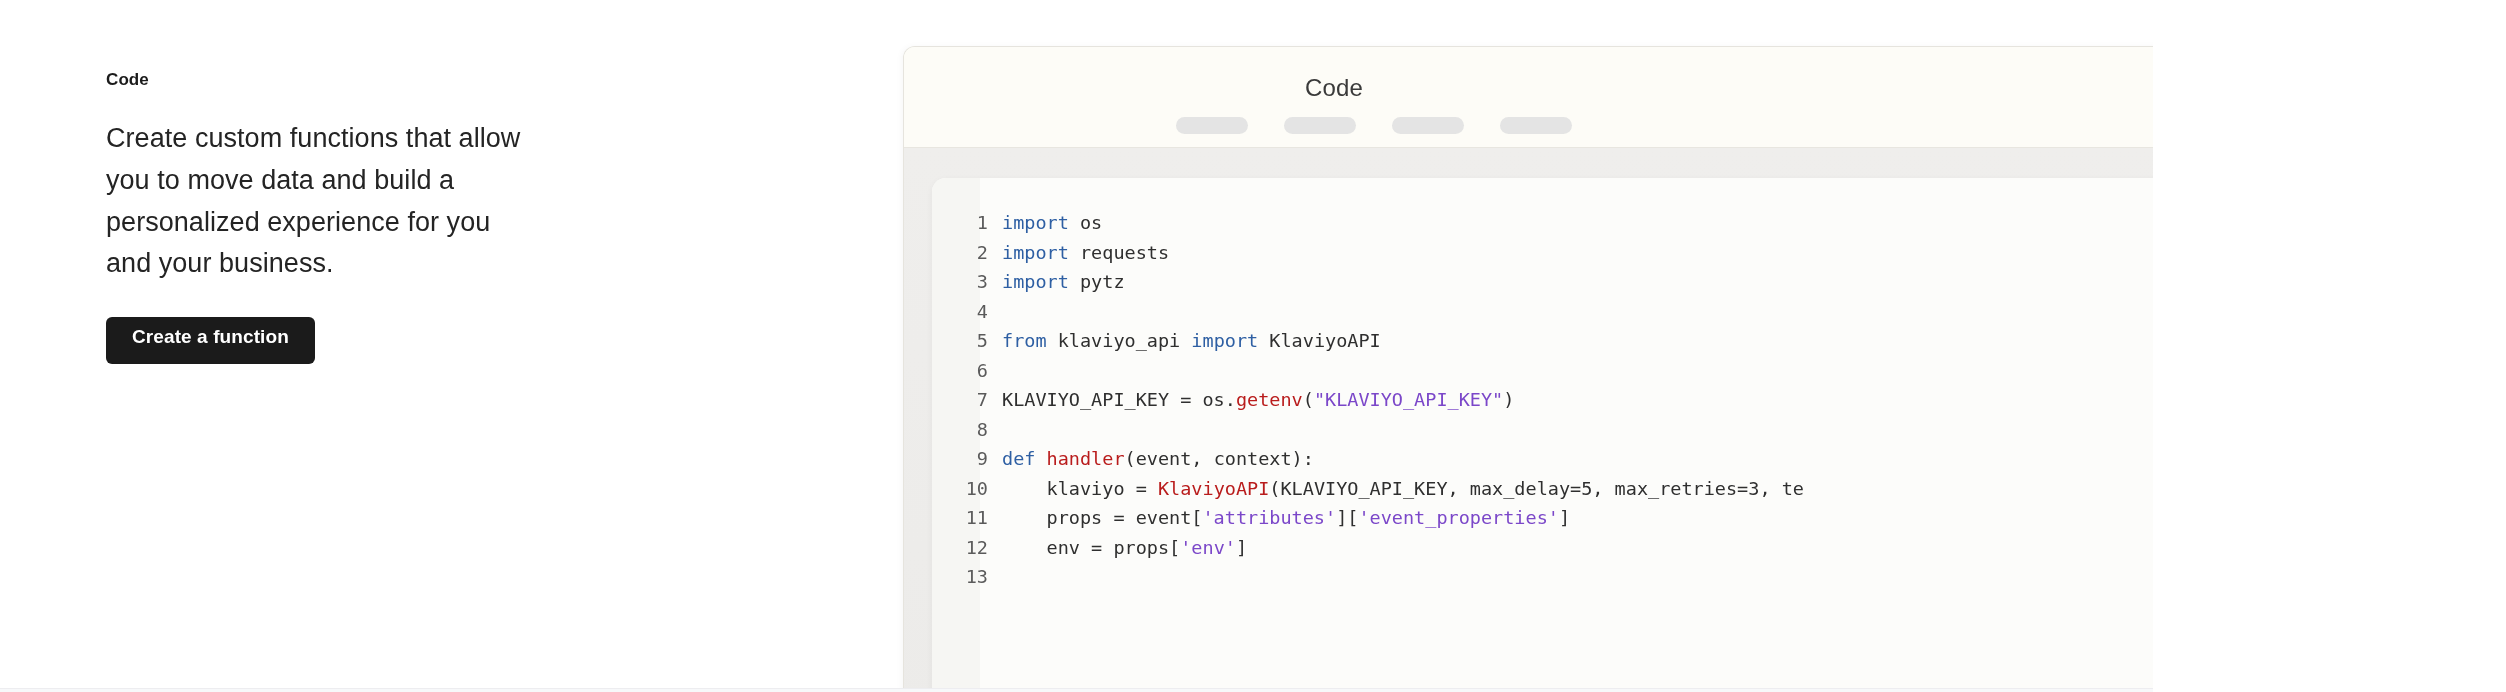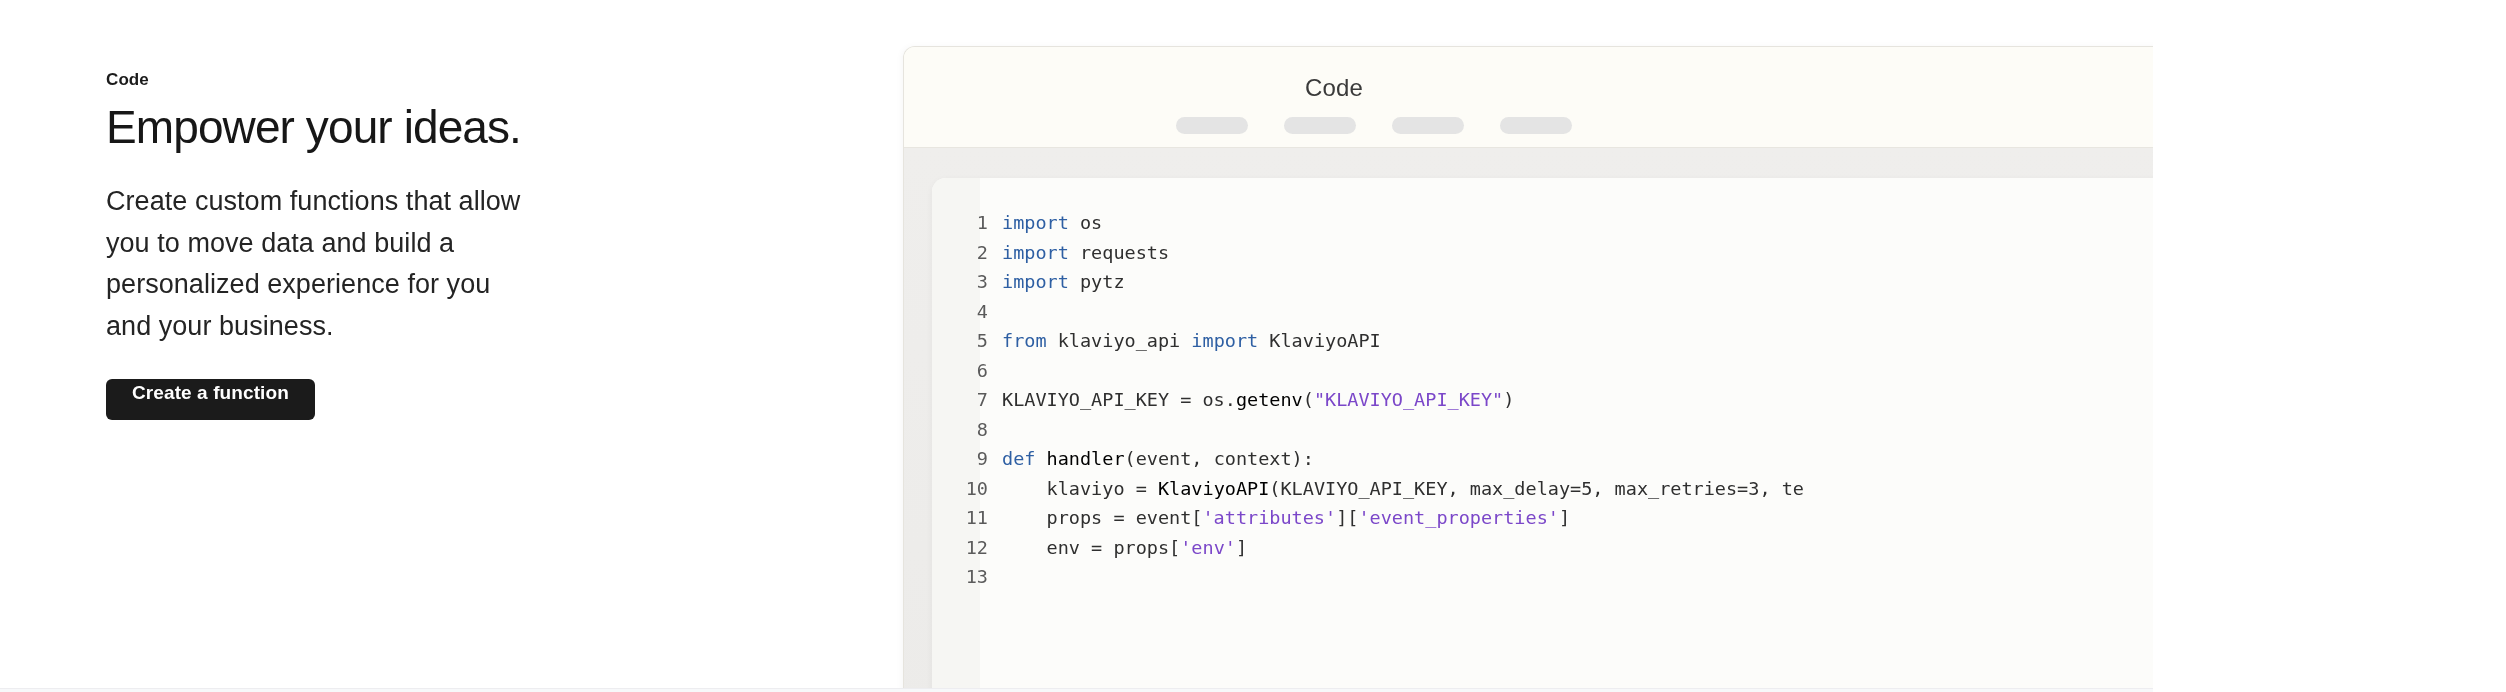--- a/index.html
+++ b/index.html
@@ -38,21 +38,21 @@
     font-size: 27px; font-weight: 400; color: #242424;
     line-height: 1.54; letter-spacing: .05px; width: 420px;
   }
 
   .cta {
     display: inline-block; margin-top: 32px;
     background: #1b1b1b; color: #ffffff;
     font-family: "Liberation Sans", sans-serif;
     font-size: 19px; font-weight: bold; letter-spacing: .1px;
     border: none; border-radius: 6px;
-    padding: 4px 26px 18px 26px; cursor: pointer;
+    padding: 10px 26px 18px 26px; cursor: pointer;
     line-height: 1;
   }
 
   
   .panel {
     position: absolute; left: 903px; top: 46px;
     width: 1700px; height: 700px;
     background: #fdfcf7;
     border: 1px solid #e6e4de;
     border-bottom: none;
@@ -102,33 +102,32 @@
     font-family: "DejaVu Sans Mono", monospace;
     font-size: 18.5px; line-height: 29.5px;
     white-space: pre; color: #2f2f2f;
   }
   .code-line { height: 29.5px; }
   .ln {
     display: inline-block; width: 62px; text-align: right;
     color: #5b5b5b; padding-right: 14px;
   }
   .kw  { color: #2e5fa3; }
-  .fn  { color: #000000; }
+  .fn  { color: #b91c1c; }
   .str { color: #7b47c9; }
   .pl  { color: #2f2f2f; }
 </style>
 </head>
 <body>
 
 <div class="stage">
 
   <div class="copy">
     <div class="eyebrow">Code</div>
 
-    <h1 class="headline">Empower your ideas.</h1>
 
     <p class="blurb">Create custom functions that allow you to move data and build a personalized experience for you and your business.</p>
 
     <button class="cta">Create a function</button>
   </div>
 
   <div class="panel">
 
     <div class="panel-header">
       <div class="panel-title">Code</div>

